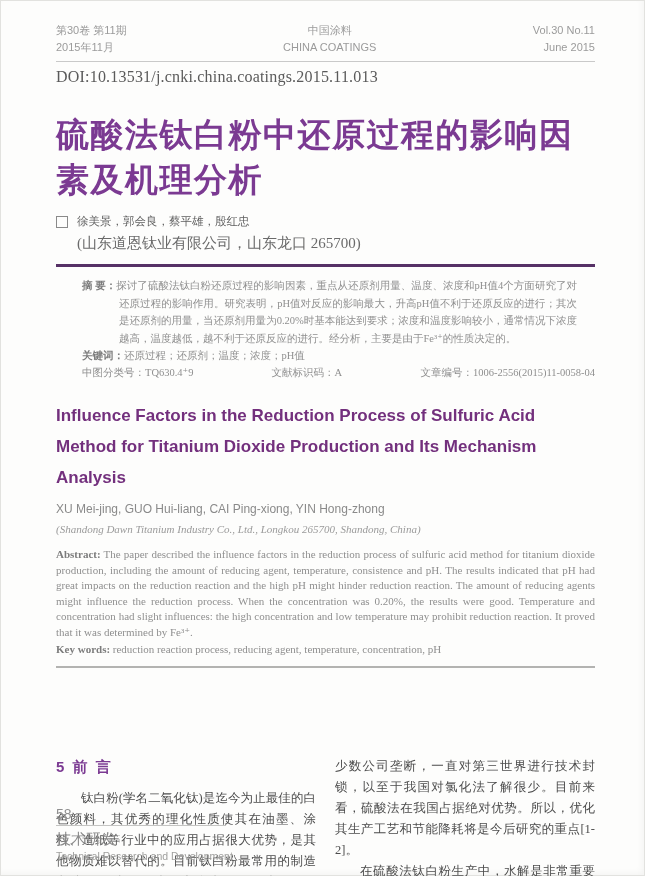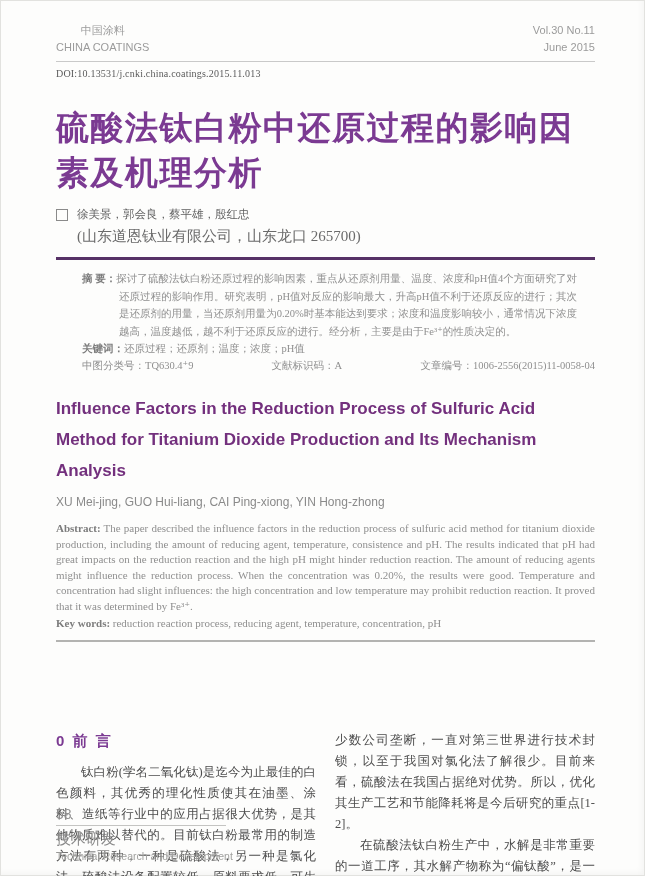--- a/index.html
+++ b/index.html
@@ -16,21 +16,21 @@
     padding:22px 50px 0 56px;
   }
   
   .masthead{display:flex;justify-content:space-between;align-items:flex-start;
     font-family:"Liberation Sans","DejaVu Sans",sans-serif;
     font-size:11px;line-height:17px;color:#9b9b9b;
     border-bottom:1px solid #c9c9c9;padding-bottom:5px;}
   .masthead .col{white-space:nowrap;}
   .masthead .col.center{text-align:center;}
   .masthead .col.right{text-align:right;}
-  .doi{margin-top:6px;font-size:10px;color:#5a5a5a;letter-spacing:.2px;
+  .doi{margin-top:6px;font-size:16px;color:#5a5a5a;letter-spacing:.2px;
     font-family:"Liberation Serif","DejaVu Serif",serif;}
   
   .title-cn{margin-top:26px;
     font-family:"Liberation Sans","DejaVu Sans",sans-serif;
     font-weight:bold;font-size:33px;line-height:45px;letter-spacing:1.5px;
     color:#7b3a92;}
   .authors-row{margin-top:12px;font-size:11.5px;color:#5f5f5f;display:flex;align-items:center;}
   .author-marker{display:inline-block;width:10px;height:10px;border:1px solid #8a8a8a;margin-right:9px;}
   .affiliation-cn{margin-top:5px;padding-left:21px;font-size:15px;color:#6a6a6a;}
   .rule-purple{margin-top:11px;height:3px;background:#563166;}
@@ -65,20 +65,24 @@
   .footer-line{width:170px;height:1px;background:#c4c4c2;margin:3px 0 4px 0;}
   .footer-cn{font-size:15px;color:#8a8a8a;}
   .footer-en{font-size:10.5px;color:#a0a09e;margin-top:1px;}
 </style>
 </head>
 <body>
 
 <div class="page">
 
   <div class="masthead">
+    <div class="col left">
+      <div>第30卷 第11期</div>
+      <div>2015年11月</div>
+    </div>
     <div class="col center">
       <div>中国涂料</div>
       <div>CHINA COATINGS</div>
     </div>
     <div class="col right">
       <div>Vol.30  No.11</div>
       <div>June  2015</div>
     </div>
   </div>
   <div class="doi">DOI:10.13531/j.cnki.china.coatings.2015.11.013</div>
@@ -98,29 +102,30 @@
   <div class="kw-cn"><span class="label">关键词：</span><span>还原过程；还原剂；温度；浓度；pH值</span></div>
 
   <div class="class-row">
     <div class="item"><span>中图分类号：</span><span>TQ630.4⁺9</span></div>
     <div class="item"><span>文献标识码：</span><span>A</span></div>
     <div class="item"><span>文章编号：</span><span>1006-2556(2015)11-0058-04</span></div>
   </div>
 
   <h2 class="title-en" style="margin:20px 0 0 0;">Influence Factors in the Reduction Process of Sulfuric Acid Method for Titanium Dioxide Production and Its Mechanism Analysis</h2>
   <div class="authors-en">XU Mei-jing, GUO Hui-liang, CAI Ping-xiong, YIN Hong-zhong</div>
+  <div class="affiliation-en">(Shandong Dawn Titanium Industry Co., Ltd., Longkou 265700, Shandong, China)</div>
 
   <div class="abs-en"><span class="label">Abstract:</span><span> The paper described the influence factors in the reduction process of sulfuric acid method for titanium dioxide production, including the amount of reducing agent, temperature, consistence and pH. The results indicated that pH had great impacts on the reduction reaction and the high pH might hinder reduction reaction. The amount of reducing agents might influence the reduction process. When the concentration was 0.20%, the results were good. Temperature and concentration had slight influences: the high concentration and low temperature may prohibit reduction reaction. It proved that it was determined by Fe³⁺.</span></div>
   <div class="kw-en"><span class="label">Key words:</span><span> reduction reaction process, reducing agent, temperature, concentration, pH</span></div>
 
   <div class="rule-gray"></div>
 
   <div class="body-cols">
     <div class="bcol">
-      <div class="sec-heading">0  前  言</div>
+      <div class="sec-heading">5  前  言</div>
       <div class="para-indent">钛白粉(学名二氧化钛)是迄今为止最佳的白色颜料，其优秀的理化性质使其在油墨、涂料、造纸等行业中的应用占据很大优势，是其他物质难以替代的。目前钛白粉最常用的制造方法有两种，一种是硫酸法，另一种是氯化法。硫酸法设备配置较低，原料要求低，可生产金红石型和锐钛型产品，但是其操作流程长，工序操作复杂，“三废”排放高。氯化法生产流程工艺短，对设备要求严格，其核心的氯化技术被</div>
     </div>
     <div class="bcol">
       <div>少数公司垄断，一直对第三世界进行技术封锁，以至于我国对氯化法了解很少。目前来看，硫酸法在我国占据绝对优势。所以，优化其生产工艺和节能降耗将是今后研究的重点[1-2]。</div>
       <div class="para-indent">在硫酸法钛白粉生产中，水解是非常重要的一道工序，其水解产物称为“偏钛酸”，是一种介于沉淀和胶体之间的特殊物质。由于偏钛酸中杂质很多，对杂质的处理显得异常重要。偏钛酸中的最主要杂质是3价铁，在洗涤过程中随着时间的延长和酸度的降</div>
     </div>
   </div>
 
   <div class="footer">
     <div class="page-num">58</div>

